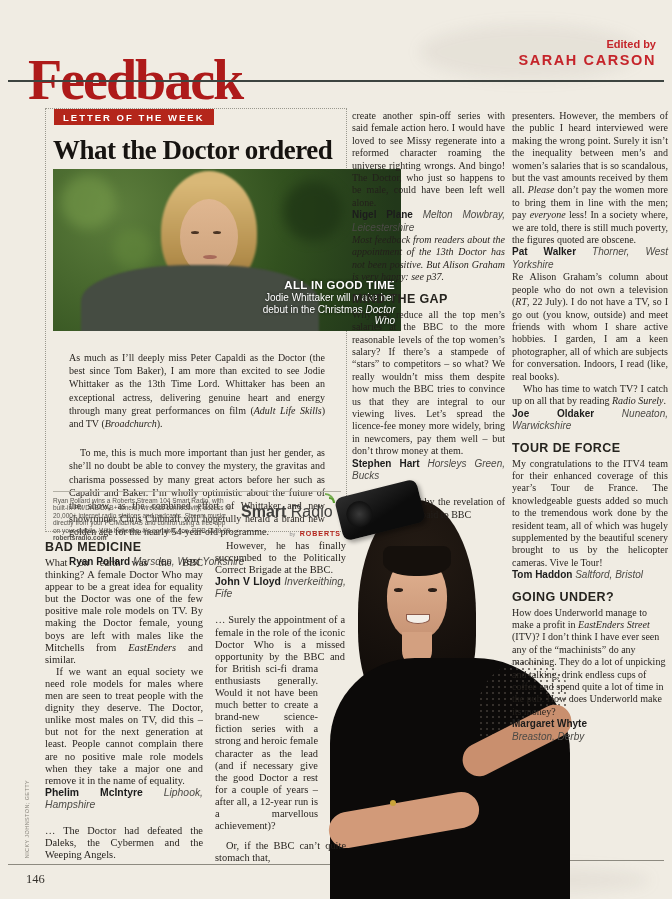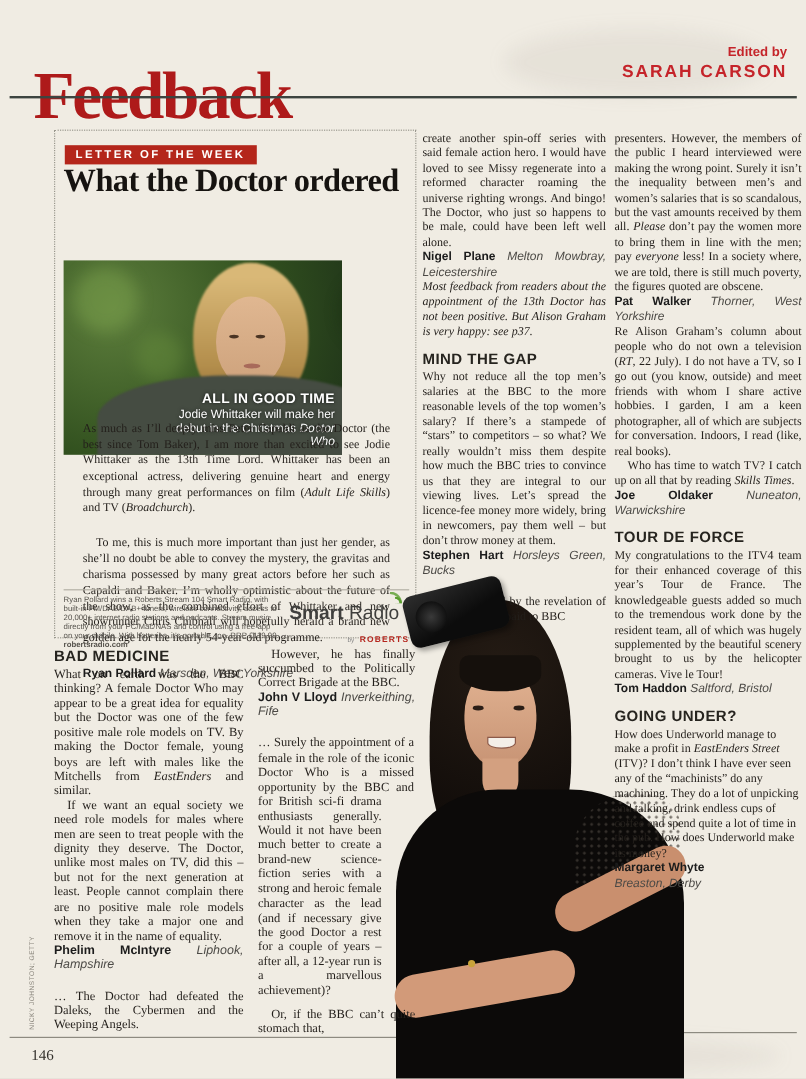--- a/index.html
+++ b/index.html
@@ -10,27 +10,27 @@
             color:#ae1a1a;letter-spacing:-2px;font-family:"Liberation Serif",serif;}
   .edited-block{position:absolute;right:16px;top:38px;text-align:right;color:#c5242a;
                 font-family:"Liberation Sans",sans-serif;}
   .edited-by{font-size:11px;font-weight:bold;}
   .editor-name{font-size:14.5px;font-weight:bold;letter-spacing:1.6px;margin-top:2px;}
   .top-rule{position:absolute;left:8px;top:80px;width:656px;height:2px;background:#3d4440;}
   .ghost{position:absolute;background:rgba(150,140,125,.10);filter:blur(7px);border-radius:50%;}
   
   .letter-box{position:absolute;left:45px;top:108px;width:302px;height:424px;
               border:1px dotted #9a988e;box-sizing:border-box;}
-  .badge{position:absolute;left:8px;top:12px;background:#b4261b;color:#fff;
+  .badge{position:absolute;left:8px;top:0;background:#b4261b;color:#fff;
          font-family:"Liberation Sans",sans-serif;font-weight:bold;font-size:9.5px;
          letter-spacing:2px;padding:3px 9px 2px;}
   .headline{position:absolute;left:7px;top:26px;margin:0;font-size:27px;font-weight:bold;
             color:#161310;letter-spacing:-.5px;font-family:"Liberation Serif",serif;}
-  .photo{position:absolute;left:7px;top:60px;width:232px;height:162px;overflow:hidden;
-         background:radial-gradient(circle at 18% 25%,#5d7e3c,#32511f 55%,#22381a 90%);margin-top:48px;}
+  .photo{position:absolute;left:7px;top:60px;width:348px;height:162px;overflow:hidden;
+         background:radial-gradient(circle at 18% 25%,#5d7e3c,#32511f 55%,#22381a 90%);}
   .bokeh{position:absolute;border-radius:50%;filter:blur(6px);}
   .jw-hair{position:absolute;left:108px;top:2px;width:96px;height:122px;
            background:linear-gradient(180deg,#d9b877 10%,#b38e4c 70%,#8f6c35);
            border-radius:50% 50% 46% 46%;filter:blur(1px);}
   .jw-face{position:absolute;left:127px;top:30px;width:58px;height:76px;
            background:linear-gradient(180deg,#e0b791,#cda27c);border-radius:50%;}
   .jw-eye{position:absolute;width:8px;height:3px;background:#4a3423;border-radius:50%;top:62px;}
   .jw-mouth{position:absolute;left:150px;top:86px;width:14px;height:4px;background:#a86a5a;border-radius:50%;}
   .jw-coat{position:absolute;left:28px;top:96px;width:238px;height:80px;background:#454c42;
            border-radius:45% 45% 0 0;filter:blur(1px);}
@@ -195,21 +195,21 @@
     <h3 class="heading gap8">MIND THE GAP</h3>
     <p>Why not reduce all the top men’s salaries at the BBC to the more reasonable levels of the top women’s salary? If there’s a stampede of “stars” to competitors – so what? We really wouldn’t miss them despite how much the BBC tries to convince us that they are integral to our viewing lives. Let’s spread the licence-fee money more widely, bring in newcomers, pay them well – but don’t throw money at them.</p>
     <p class="sig sig2"><span class="sig-name">Stephen Hart</span> <span class="sig-loc">Horsleys Green, Bucks</span></p>
     <p class="gap14">… I am appalled by the revelation of the huge salaries paid to BBC</p>
   </section>
 
   <section class="col3">
     <p><span>presenters. However, the members of the public I heard interviewed were making the wrong point. Surely it isn’t the inequality between men’s and women’s salaries that is so scandalous, but the vast amounts received by them all. </span><span class="seg-i">Please</span><span> don’t pay the women more to bring them in line with the men; pay </span><span class="seg-i">everyone</span><span> less! In a society where, we are told, there is still much poverty, the figures quoted are obscene.</span></p>
     <p class="sig sig2"><span class="sig-name">Pat Walker</span> <span class="sig-loc">Thorner, West Yorkshire</span></p>
     <p><span>Re Alison Graham’s column about people who do not own a television (</span><span class="seg-i">RT</span><span>, 22 July). I do not have a TV, so I go out (you know, outside) and meet friends with whom I share active hobbies. I garden, I am a keen photographer, all of which are subjects for conversation. Indoors, I read (like, real books).</span></p>
-    <p class="ind"><span>Who has time to watch TV? I catch up on all that by reading </span><span class="seg-i">Skills Times</span><span>.</span></p>
+    <p class="ind"><span>Who has time to watch TV? I catch up on all that by reading </span><span class="seg-i">Radio Surely</span><span>.</span></p>
     <p class="sig sig2"><span class="sig-name">Joe Oldaker</span> <span class="sig-loc">Nuneaton, Warwickshire</span></p>
     <h3 class="heading gap8">TOUR DE FORCE</h3>
     <p>My congratulations to the ITV4 team for their enhanced coverage of this year’s Tour de France. The knowledgeable guests added so much to the tremendous work done by the resident team, all of which was hugely supplemented by the beautiful scenery brought to us by the helicopter cameras. Vive le Tour!</p>
     <p class="sig sig2"><span class="sig-name">Tom Haddon</span> <span class="sig-loc">Saltford, Bristol</span></p>
     <h3 class="heading gap8">GOING UNDER?</h3>
     <p class="pushed"><span>How does Underworld manage to make a profit in </span><span class="seg-i">EastEnders Street</span><span> (ITV)? I don’t think I have ever seen any of the “machinists” do any machining. They do a lot of unpicking and talking, drink endless cups of coffee and spend quite a lot of time in the pub. How does Underworld make its money?</span></p>
     <p class="sig sig2 pushed"><span class="sig-name">Margaret Whyte</span><br><span class="sig-loc">Breaston, Derby</span></p>
   </section>
 
   <div class="claudia">

